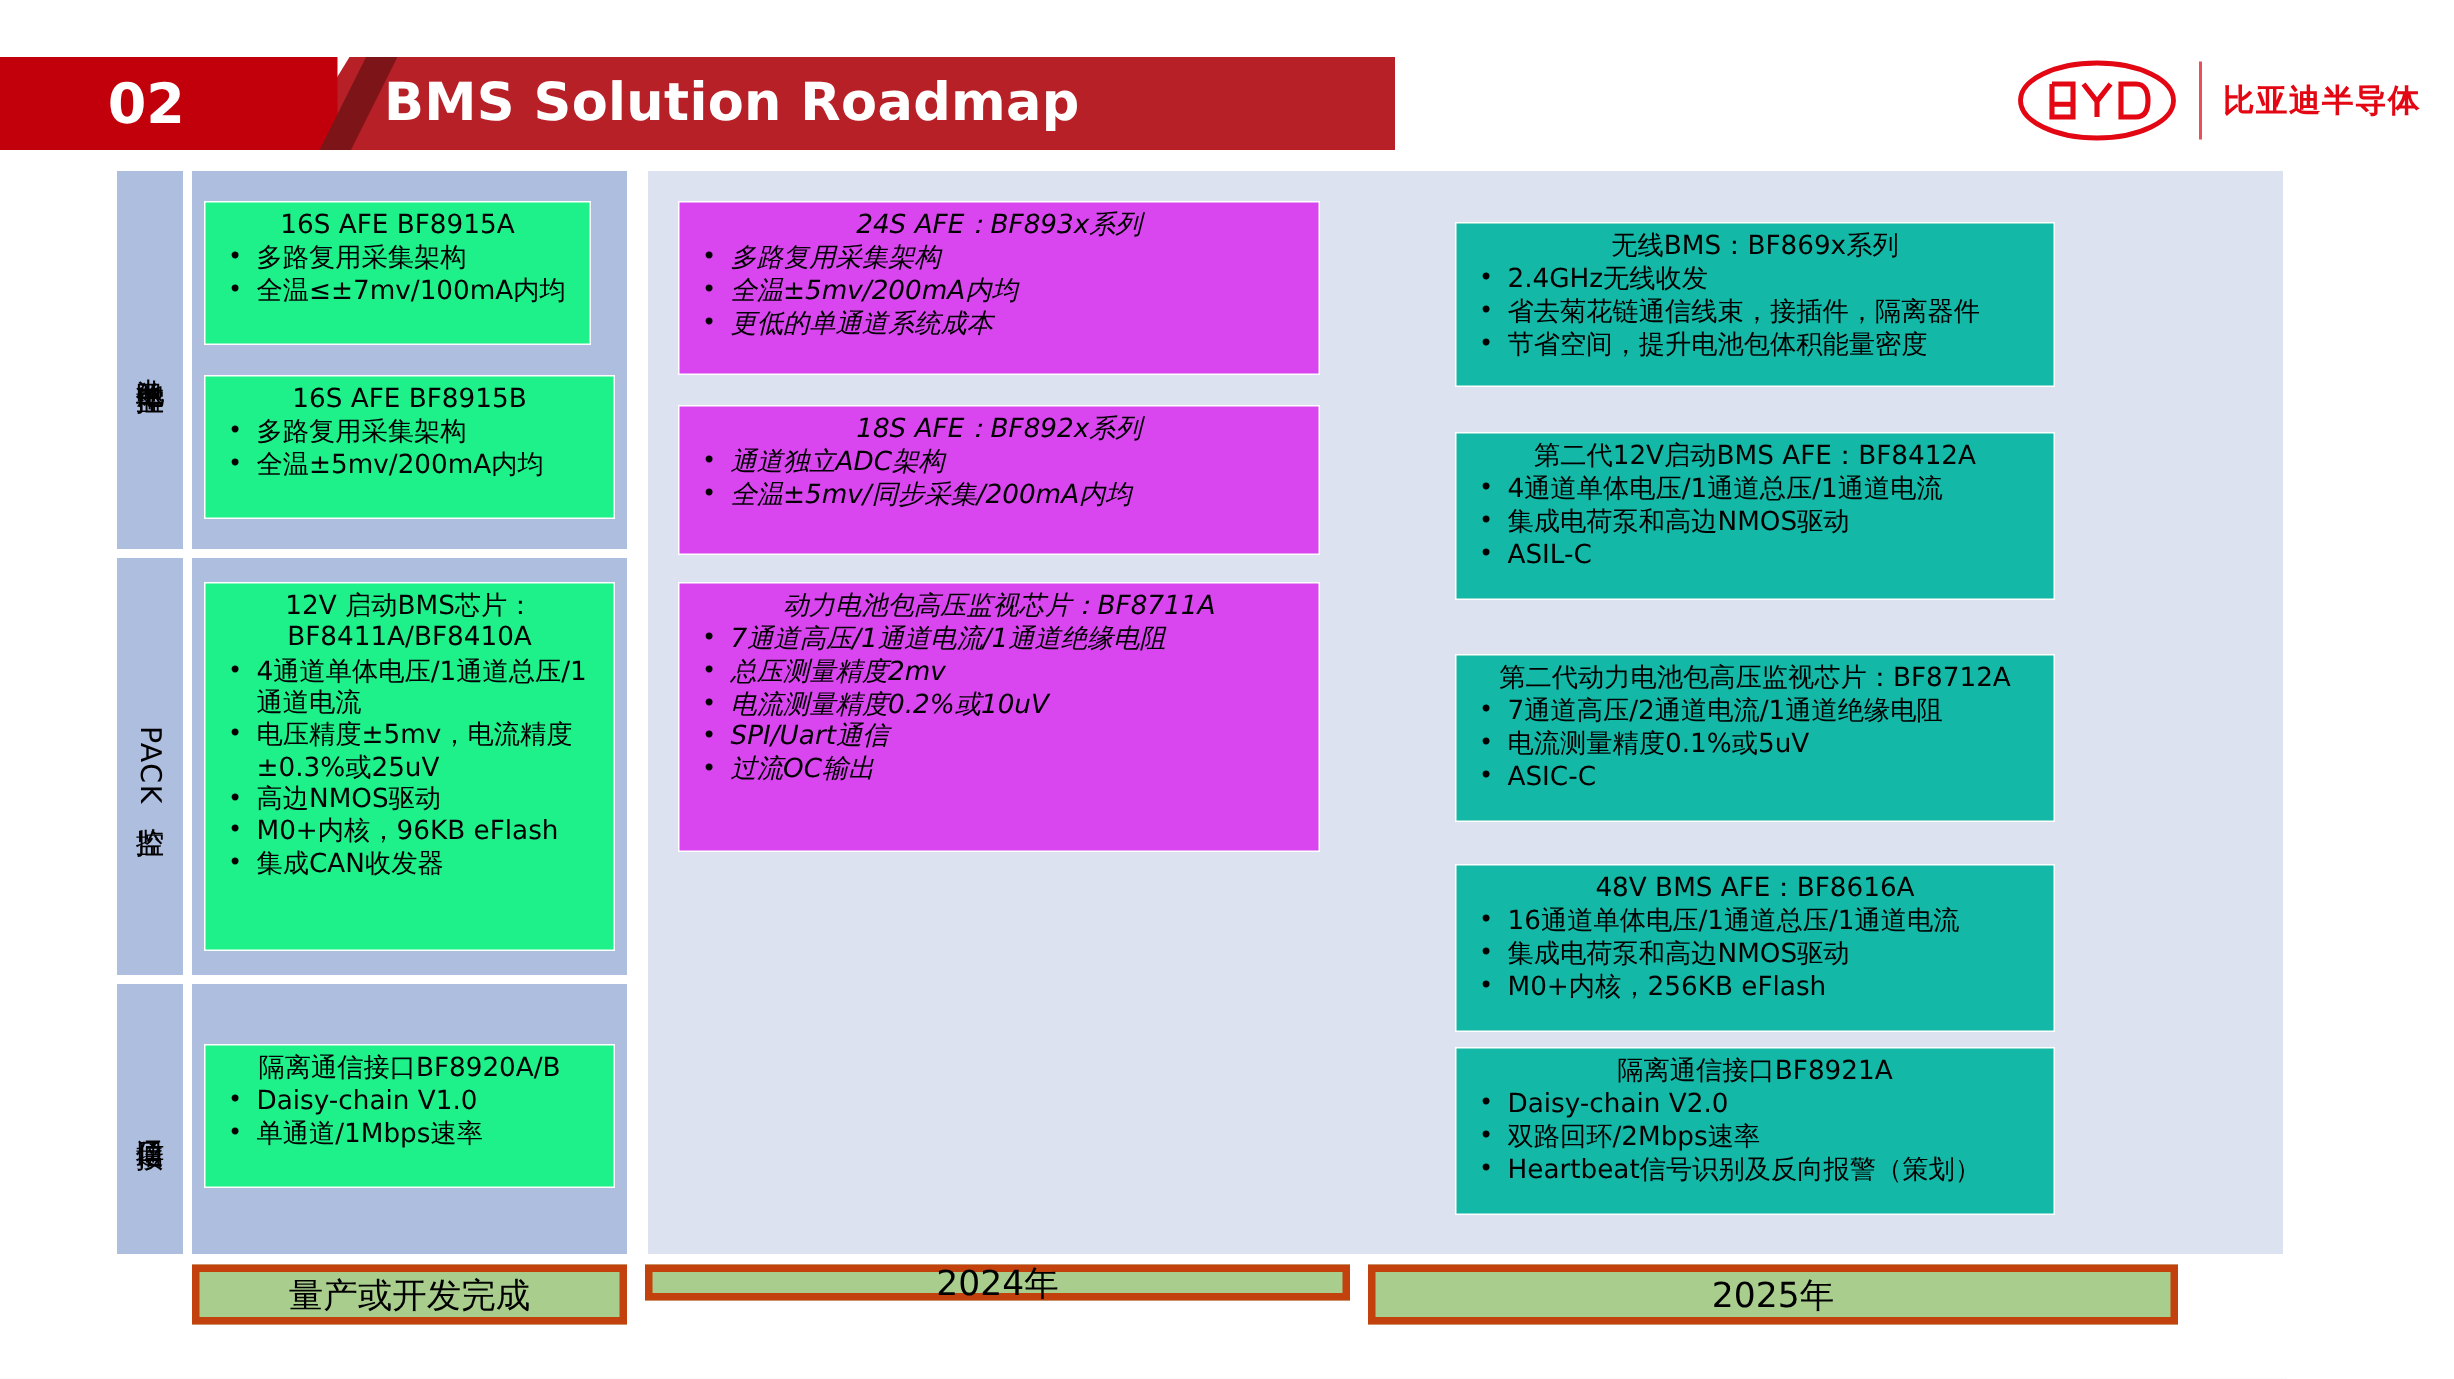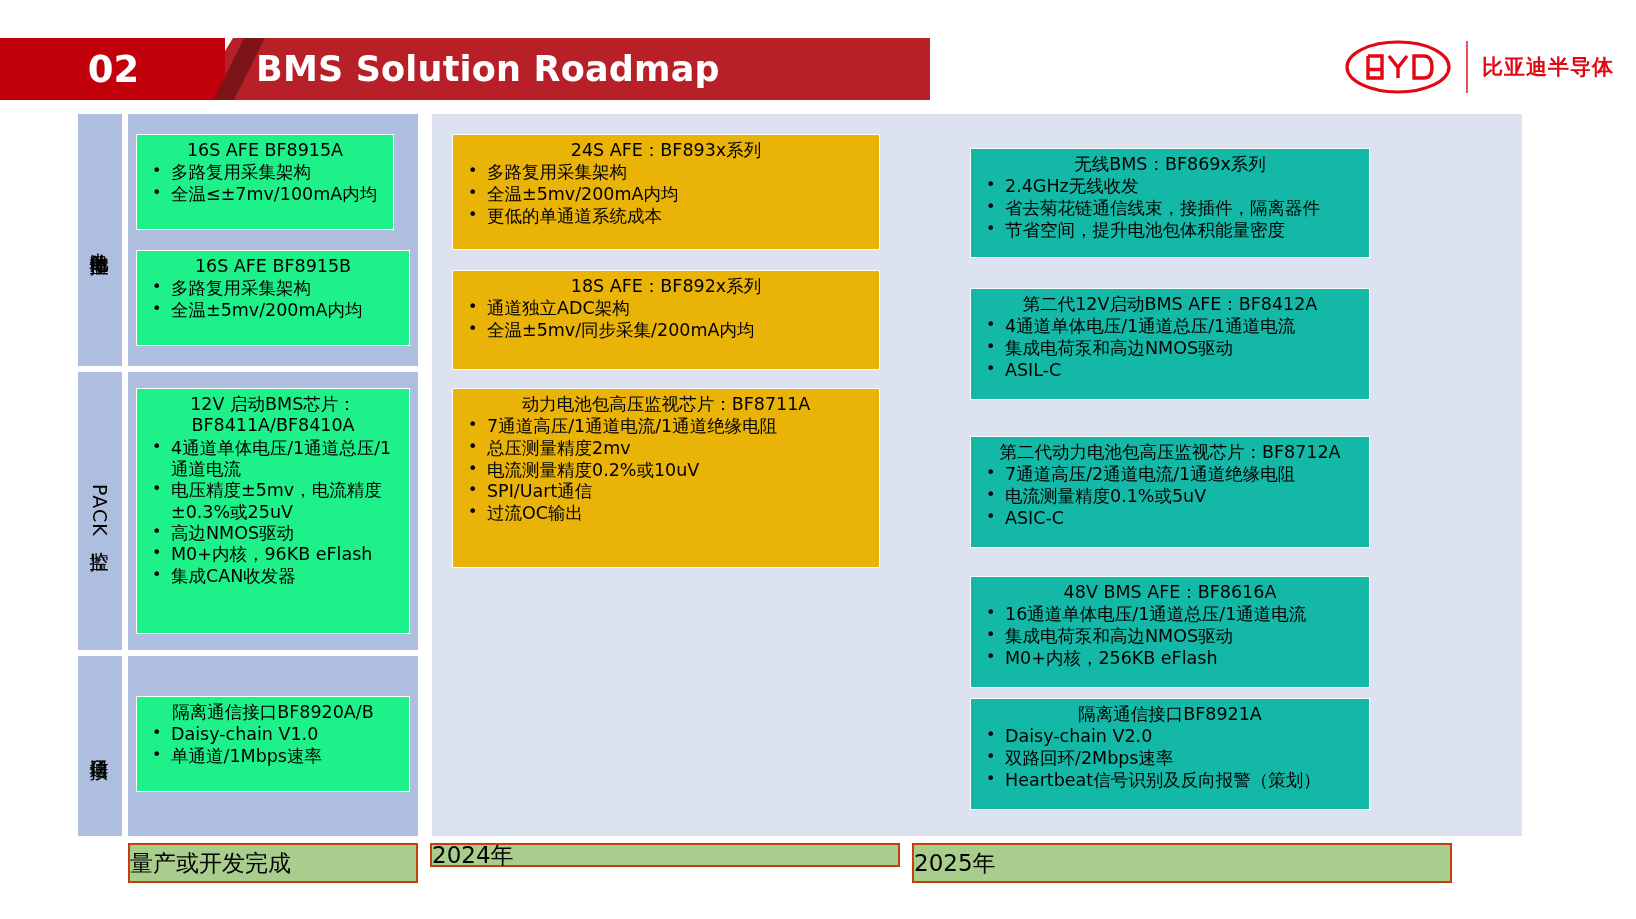--- a/index.html
+++ b/index.html
@@ -13,21 +13,21 @@
 
   
   .header-band { position:absolute; left:0; top:38px; width:930px; height:62px; }
   .band-left   { position:absolute; left:0; top:0; width:225px; height:62px; background:#c2000b; }
   .band-right  { position:absolute; left:195px; top:0; width:735px; height:62px;
                  background:#b82028; clip-path: polygon(38px 0, 735px 0, 735px 62px, 0 62px); }
   .band-slash  { position:absolute; left:213px; top:0; width:52px; height:62px;
                  background:#7d1418; clip-path: polygon(31px 0, 52px 0, 21px 62px, 0 62px); }
   .band-num    { position:absolute; left:0; top:0; width:195px; height:62px;
                  display:flex; align-items:center; justify-content:center;
-                 color:#fff; font-size:37px; font-weight:bold; letter-spacing:0px;margin-left:16px; }
+                 color:#fff; font-size:37px; font-weight:bold; letter-spacing:0px; }
   .band-title  { position:absolute; left:256px; top:0; height:62px;
                  display:flex; align-items:center;
                  color:#fff; font-size:35px; font-weight:bold; letter-spacing:0.2px;
                  white-space:nowrap; }
 
   
   .logo { position:absolute; right:22px; top:36px; height:62px; display:flex; align-items:center; gap:14px; }
   .logo-mark { width:108px; height:56px; display:block; }
   .logo-div { width:2px; height:52px; background:#e8505a; }
   .logo-cn { display:flex; flex-direction:row; justify-content:center; color:#e30613;
@@ -41,33 +41,33 @@
     font-size:19px; color:#000; letter-spacing:1px; white-space:nowrap;
   }
   .side-label.lat span { writing-mode: vertical-rl; text-orientation: mixed; }
 
   .panel-col1 { position:absolute; background:#aebedf; }
   .panel-right { position:absolute; left:432px; top:114px; width:1090px; height:722px; background:#dce2f0; }
 
   
   .card { position:absolute; padding:5px 8px 4px 8px; border:1px solid #ffffff; }
   .card.green  { background:#1ef08a; }
-  .card.blue   { background:#eab308; }
+  .card.blue   { background:#d946ef;font-style:italic; }
   .card.yellow { background:#14b8a6; }
   .card-title { text-align:center; font-size:17.5px; color:#000; line-height:1.22;
                 margin-bottom:1px; white-space:normal; }
   .card ul { list-style:none; }
   .card li { position:relative; padding-left:26px; font-size:17.5px; color:#000;
              line-height:1.235; margin-bottom:0px; }
   .card li::before { content:"•"; position:absolute; left:7px; top:-1px; font-size:16px; }
   .card.tight li { line-height:1.22; }
 
   
-  .foot { position:absolute; background:#a8cd8d; border:2px solid #c2410c;
-          display:flex; align-items:center; 
+  .foot { position:absolute; background:#a8cd8d; border:5px solid #c2410c;
+          display:flex; align-items:center; justify-content:center;
           font-size:23px; color:#000; }
 </style>
 </head>
 <body>
 
 <div id="root">
 
   <div class="header-band">
     <div class="band-right"></div>
     <div class="band-left"></div>

